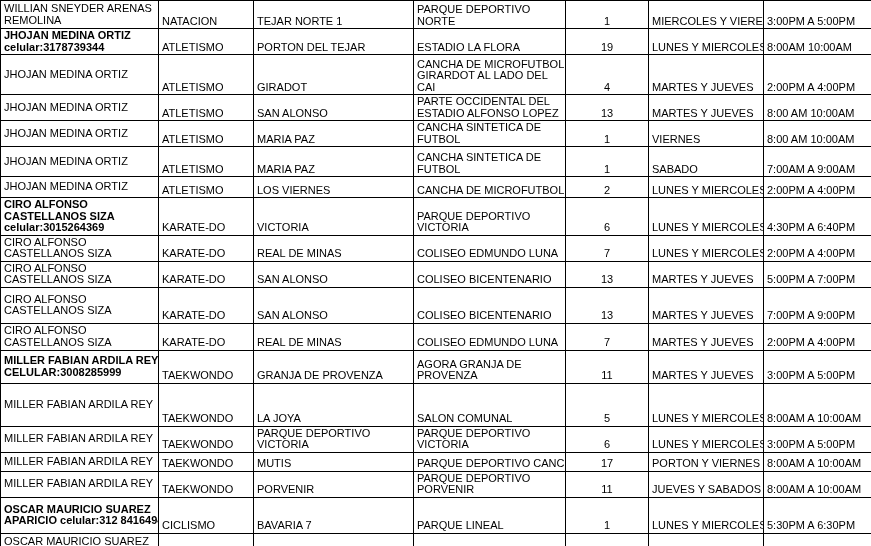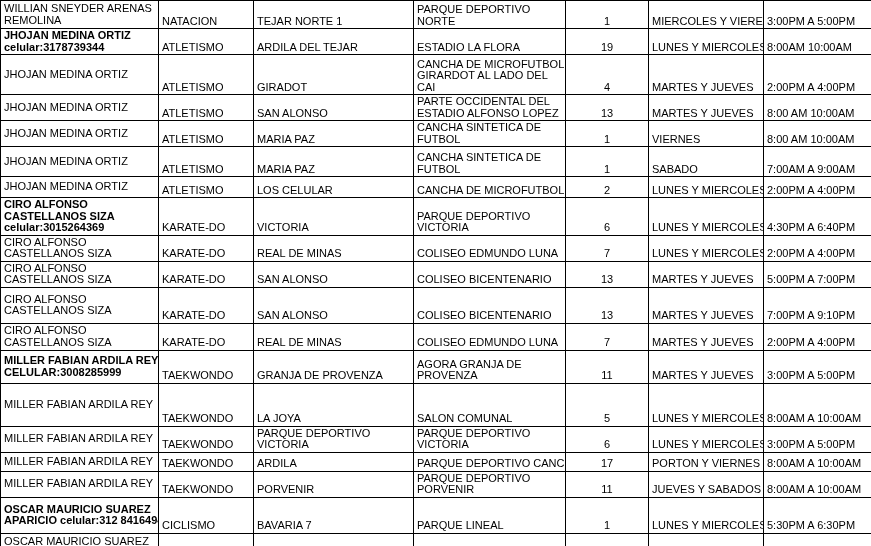--- a/index.html
+++ b/index.html
@@ -35,21 +35,21 @@
           <td class="col-place">PARQUE DEPORTIVO
 NORTE</td>
           <td class="col-count">1</td>
           <td class="col-days">MIERCOLES Y VIERES</td>
           <td class="col-time">3:00PM A 5:00PM</td>
         </tr>
         <tr style="height: 22px;">
           <td class="col-name bold">JHOJAN MEDINA ORTIZ
 celular:3178739344</td>
           <td class="col-sport">ATLETISMO</td>
-          <td class="col-venue">ARDILA DEL TEJAR</td>
+          <td class="col-venue">PORTON DEL TEJAR</td>
           <td class="col-place">ESTADIO LA FLORA</td>
           <td class="col-count">19</td>
           <td class="col-days">LUNES Y MIERCOLES</td>
           <td class="col-time">8:00AM 10:00AM</td>
         </tr>
         <tr style="height: 40px;">
           <td class="col-name">JHOJAN MEDINA ORTIZ</td>
           <td class="col-sport">ATLETISMO</td>
           <td class="col-venue">GIRADOT</td>
           <td class="col-place">CANCHA DE MICROFUTBOL
@@ -85,21 +85,21 @@
           <td class="col-venue">MARIA PAZ</td>
           <td class="col-place">CANCHA SINTETICA DE
 FUTBOL</td>
           <td class="col-count">1</td>
           <td class="col-days">SABADO</td>
           <td class="col-time">7:00AM A 9:00AM</td>
         </tr>
         <tr style="height: 21px;">
           <td class="col-name">JHOJAN MEDINA ORTIZ</td>
           <td class="col-sport">ATLETISMO</td>
-          <td class="col-venue">LOS CELULAR</td>
+          <td class="col-venue">LOS VIERNES</td>
           <td class="col-place">CANCHA DE MICROFUTBOL</td>
           <td class="col-count">2</td>
           <td class="col-days">LUNES Y MIERCOLES</td>
           <td class="col-time">2:00PM A 4:00PM</td>
         </tr>
         <tr style="height: 35px;">
           <td class="col-name bold">CIRO ALFONSO
 CASTELLANOS SIZA
 celular:3015264369</td>
           <td class="col-sport">KARATE-DO</td>
@@ -131,21 +131,21 @@
           <td class="col-time">5:00PM A 7:00PM</td>
         </tr>
         <tr style="height: 36px;">
           <td class="col-name">CIRO ALFONSO
 CASTELLANOS SIZA</td>
           <td class="col-sport">KARATE-DO</td>
           <td class="col-venue">SAN ALONSO</td>
           <td class="col-place">COLISEO BICENTENARIO</td>
           <td class="col-count">13</td>
           <td class="col-days">MARTES Y JUEVES</td>
-          <td class="col-time">7:00PM A 9:10PM</td>
+          <td class="col-time">7:00PM A 9:00PM</td>
         </tr>
         <tr style="height: 27px;">
           <td class="col-name">CIRO ALFONSO
 CASTELLANOS SIZA</td>
           <td class="col-sport">KARATE-DO</td>
           <td class="col-venue">REAL DE MINAS</td>
           <td class="col-place">COLISEO EDMUNDO LUNA</td>
           <td class="col-count">7</td>
           <td class="col-days">MARTES Y JUEVES</td>
           <td class="col-time">2:00PM A 4:00PM</td>
@@ -177,21 +177,21 @@
 VICTORIA</td>
           <td class="col-place">PARQUE DEPORTIVO
 VICTORIA</td>
           <td class="col-count">6</td>
           <td class="col-days">LUNES Y MIERCOLES</td>
           <td class="col-time">3:00PM A 5:00PM</td>
         </tr>
         <tr style="height: 19px;">
           <td class="col-name">MILLER FABIAN ARDILA REY</td>
           <td class="col-sport">TAEKWONDO</td>
-          <td class="col-venue">ARDILA</td>
+          <td class="col-venue">MUTIS</td>
           <td class="col-place">PARQUE DEPORTIVO CANCHA</td>
           <td class="col-count">17</td>
           <td class="col-days">PORTON Y VIERNES</td>
           <td class="col-time">8:00AM A 10:00AM</td>
         </tr>
         <tr style="height: 25px;">
           <td class="col-name">MILLER FABIAN ARDILA REY</td>
           <td class="col-sport">TAEKWONDO</td>
           <td class="col-venue">PORVENIR</td>
           <td class="col-place">PARQUE DEPORTIVO

